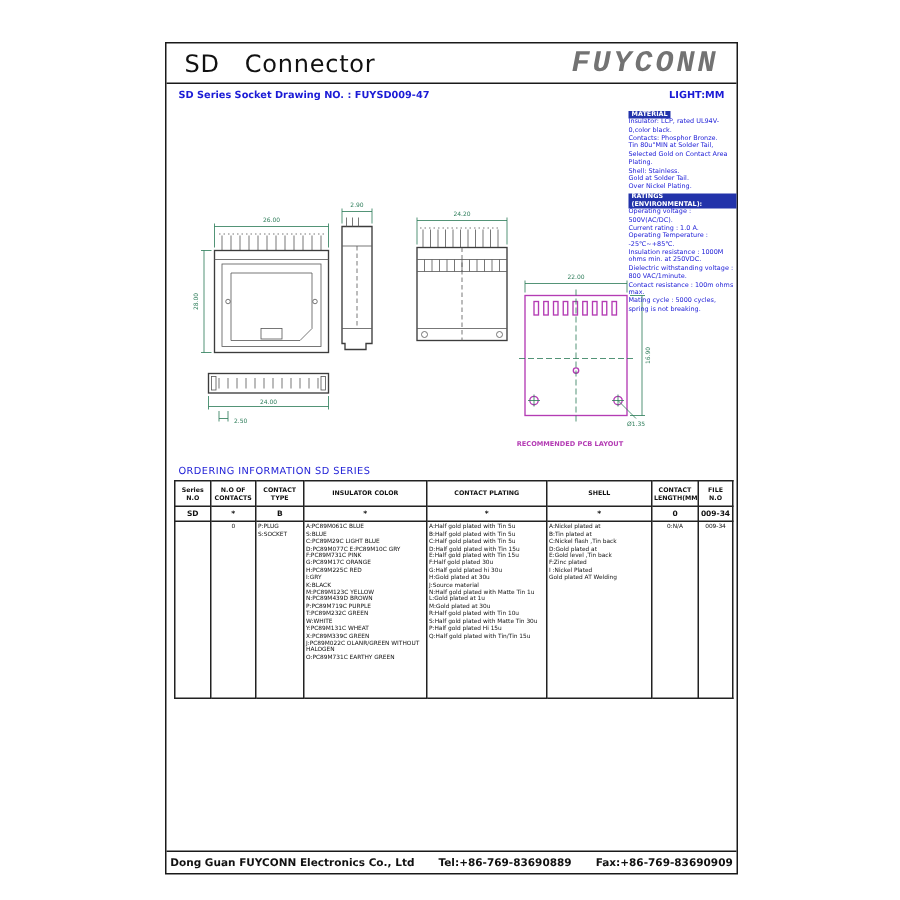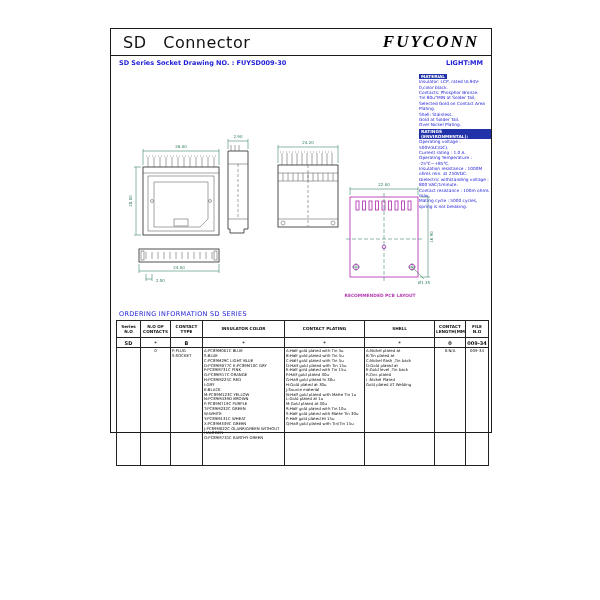--- a/index.html
+++ b/index.html
@@ -1,21 +1,21 @@
 <!DOCTYPE html>
 <html><head>
 <meta charset="utf-8">
 <style>
   *{margin:0;padding:0;box-sizing:border-box}
   html,body{width:600px;height:600px;background:#ffffff;font-family:"DejaVu Sans",sans-serif}
   body{position:relative;overflow:hidden}
-  .sheet{position:absolute;left:110px;top:28px;width:382px;height:405px;border:1.5px solid #1a1a1a;background:#fff}
+  .sheet{position:absolute;left:110px;top:28px;width:382px;height:555px;border:1.5px solid #1a1a1a;background:#fff}
   .hdr{display:flex;justify-content:space-between;align-items:center;height:27px;padding:0 12px;border-bottom:1.5px solid #1a1a1a}
   .title{font-size:16px;color:#111;white-space:pre;letter-spacing:.5px}
-  .brand{font-family:Liberation Serif, serif;font-style:italic;font-weight:bold;font-size:17px;color:#000000;letter-spacing:2px}
+  .brand{font-family:Liberation Mono, monospace;font-style:italic;font-weight:bold;font-size:20px;color:#737373;letter-spacing:2px}
   .subrow{display:flex;justify-content:space-between;padding:3px 8px 0 8px;color:#1b1bd6;font-size:6.5px;font-weight:bold}
   .drawing{position:absolute;left:1px;top:40px;width:378px;height:240px}
   .specs{position:absolute;left:308px;top:44px;width:72px;color:#1b1bd6;font-size:4.3px;line-height:1.25}
   .spec-title{background:#2233aa;color:#fff;padding:0 2px;font-weight:bold;display:inline-block;margin-top:1px}
   .ord-title{position:absolute;left:8px;top:281px;color:#1b1bd6;font-size:6.5px;font-weight:normal;letter-spacing:.3px}
   table.ord{position:absolute;left:5px;top:291px;width:372px;border-collapse:collapse;table-layout:fixed}
   .ord th,.ord td{border:1px solid #222;font-size:4.2px;padding:1px;text-align:center;vertical-align:middle;color:#111;overflow:hidden}
   .ord th{font-weight:bold;height:17px;line-height:1.2}
   .ord .code td{height:10px;font-size:5px;font-weight:bold}
   .ord .detail td{height:118px;vertical-align:top;text-align:left;font-size:3.9px;line-height:1.24;white-space:pre-line;font-weight:normal}
@@ -33,21 +33,21 @@
 <body>
 
 <div class="sheet">
 
   <div class="hdr">
     <div class="title">SD   Connector</div>
     <div class="brand">FUYCONN</div>
   </div>
 
   <div class="subrow">
-    <span>SD Series Socket Drawing NO. : FUYSD009-30</span>
+    <span>SD Series Socket Drawing NO. : FUYSD009-47</span>
     <span>LIGHT:MM</span>
   </div>
 
   <svg class="drawing" viewBox="0 0 378 240" xmlns="http://www.w3.org/2000/svg">
 
     <g>
       <path class="thin" d="M36 88V98M42 88V98M48 88V98M54 88V98M60 88V98M66 88V98M72 88V98M78 88V98M84 88V98M90 88V98M96 88V98M102 88V98"></path>
       <path class="thin" stroke-dasharray="1 2" d="M34 87H104"></path>
       <rect class="ln" x="31" y="98" width="76" height="68"></rect>
       <path class="thin" d="M31 104H107"></path>
@@ -221,14 +221,19 @@
 E:Gold level ,Tin back
 F:Zinc plated
 I :Nickel Plated
 Gold plated AT Welding</td>
       <td class="ctr">0:N/A</td>
       <td class="ctr">009-34</td>
     </tr>
   </tbody>
     </table>
 
+  <div class="ftr">
+    <span>Dong Guan FUYCONN Electronics  Co., Ltd</span>
+    <span>Tel:+86-769-83690889</span>
+    <span>Fax:+86-769-83690909</span>
+  </div>
 
 </div>
 
 </body></html>

